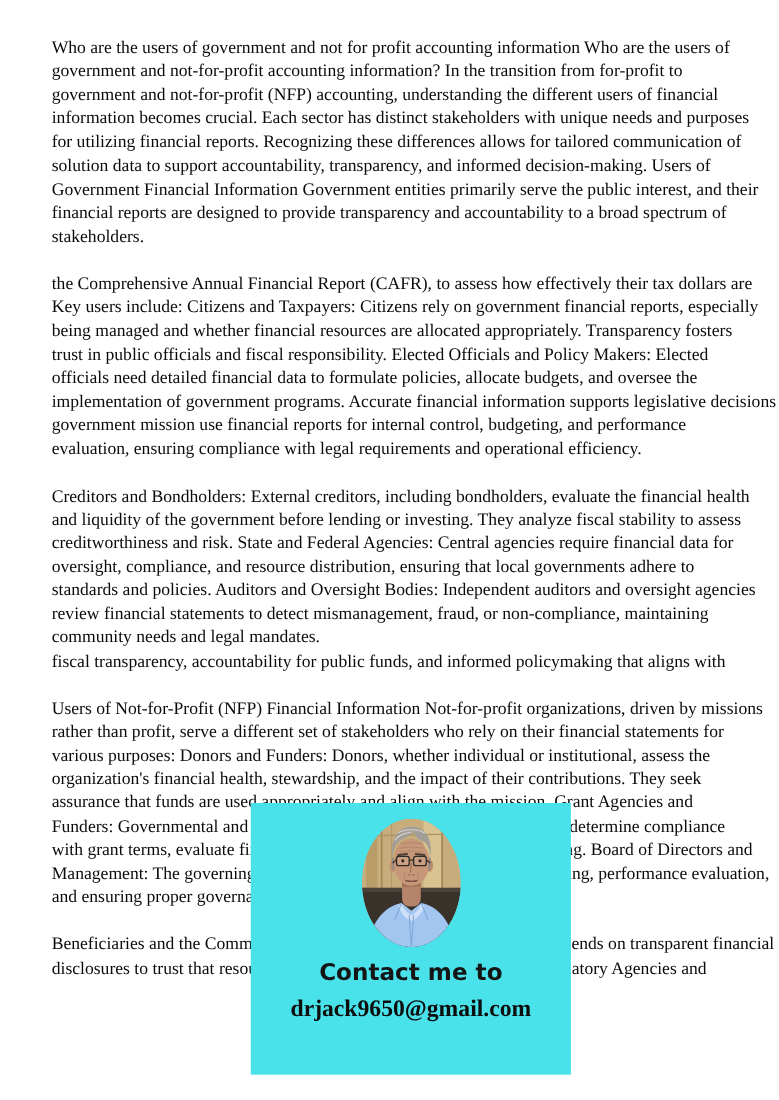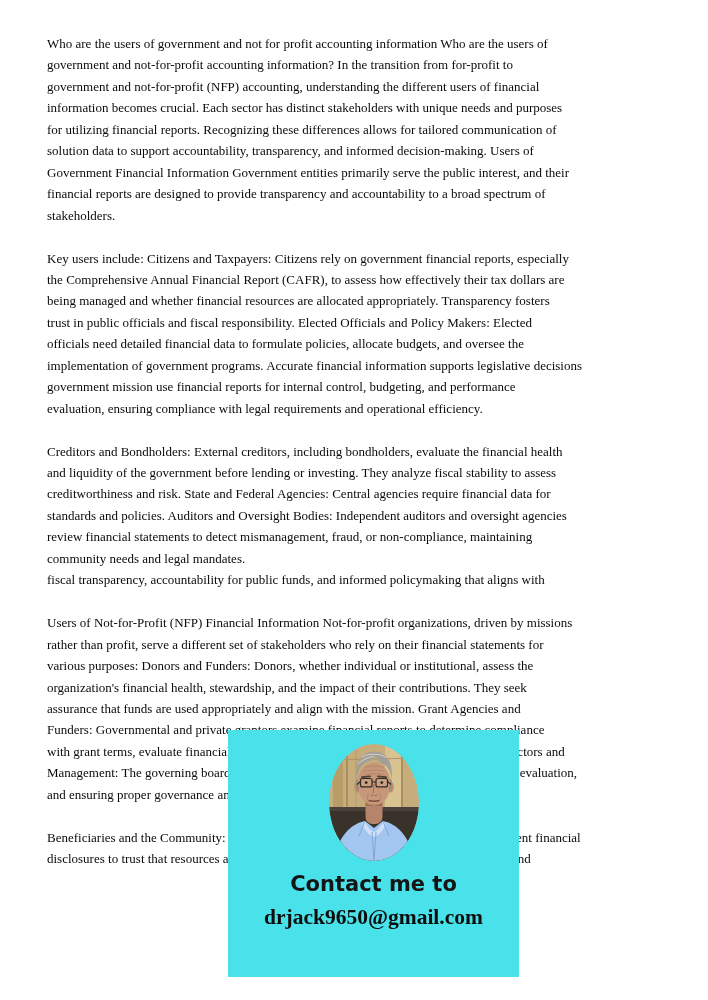--- a/index.html
+++ b/index.html
@@ -4,21 +4,21 @@
 <style>
   html,body{margin:0;padding:0;}
   body{
     width:708px;height:1000px;position:relative;overflow:hidden;
     background:#ffffff;
     font-family:"Liberation Serif", serif;
   }
   .page{position:absolute;inset:0;background:#ffffff;}
   .doc-text{
     position:absolute;left:47px;top:33px;width:620px;
-    font-size:13px;line-height:21.45px;color:#0a0a0a;
+    font-size:16px;line-height:21.45px;color:#0a0a0a;
   }
   .para{margin:0 0 21.45px 0;}
   .line{white-space:nowrap;}
   .overlay-card{
     position:absolute;left:228px;top:730px;width:291px;height:247px;
     display:flex;flex-direction:column;align-items:center;
     box-sizing:border-box;
   }
   .photo-oval{
     width:90px;height:117px;margin-top:14px;
@@ -47,33 +47,34 @@
         <div class="line">government and not-for-profit accounting information? In the transition from for-profit to</div>
         <div class="line">government and not-for-profit (NFP) accounting, understanding the different users of financial</div>
         <div class="line">information becomes crucial. Each sector has distinct stakeholders with unique needs and purposes</div>
         <div class="line">for utilizing financial reports. Recognizing these differences allows for tailored communication of</div>
         <div class="line">solution data to support accountability, transparency, and informed decision-making. Users of</div>
         <div class="line">Government Financial Information Government entities primarily serve the public interest, and their</div>
         <div class="line">financial reports are designed to provide transparency and accountability to a broad spectrum of</div>
         <div class="line">stakeholders.</div>
       </div>
     <div class="para">
+        <div class="line">the Comprehensive Annual Financial Report (CAFR), to assess how effectively their tax dollars are</div>
         <div class="line">Key users include: Citizens and Taxpayers: Citizens rely on government financial reports, especially</div>
-        <div class="line">the Comprehensive Annual Financial Report (CAFR), to assess how effectively their tax dollars are</div>
         <div class="line">being managed and whether financial resources are allocated appropriately. Transparency fosters</div>
         <div class="line">trust in public officials and fiscal responsibility. Elected Officials and Policy Makers: Elected</div>
         <div class="line">officials need detailed financial data to formulate policies, allocate budgets, and oversee the</div>
         <div class="line">implementation of government programs. Accurate financial information supports legislative decisions</div>
         <div class="line">government mission use financial reports for internal control, budgeting, and performance</div>
         <div class="line">evaluation, ensuring compliance with legal requirements and operational efficiency.</div>
       </div>
     <div class="para">
         <div class="line">Creditors and Bondholders: External creditors, including bondholders, evaluate the financial health</div>
         <div class="line">and liquidity of the government before lending or investing. They analyze fiscal stability to assess</div>
         <div class="line">creditworthiness and risk. State and Federal Agencies: Central agencies require financial data for</div>
+        <div class="line">oversight, compliance, and resource distribution, ensuring that local governments adhere to</div>
         <div class="line">standards and policies. Auditors and Oversight Bodies: Independent auditors and oversight agencies</div>
         <div class="line">review financial statements to detect mismanagement, fraud, or non-compliance, maintaining</div>
         <div class="line">community needs and legal mandates.</div>
         <div class="line">fiscal transparency, accountability for public funds, and informed policymaking that aligns with</div>
       </div>
     <div class="para">
         <div class="line">Users of Not-for-Profit (NFP) Financial Information Not-for-profit organizations, driven by missions</div>
         <div class="line">rather than profit, serve a different set of stakeholders who rely on their financial statements for</div>
         <div class="line">various purposes: Donors and Funders: Donors, whether individual or institutional, assess the</div>
         <div class="line">organization's financial health, stewardship, and the impact of their contributions. They seek</div>

